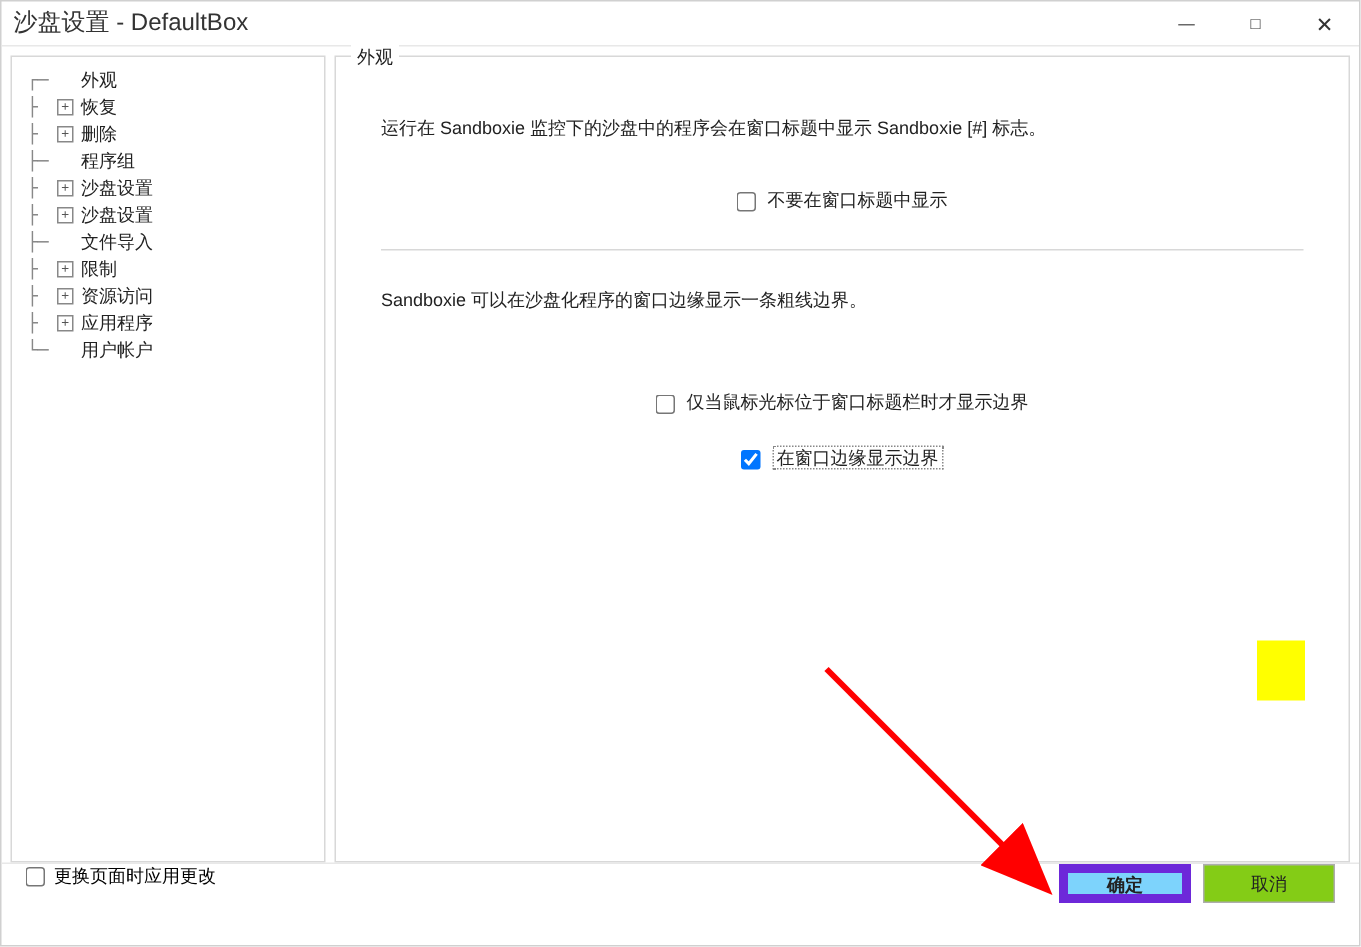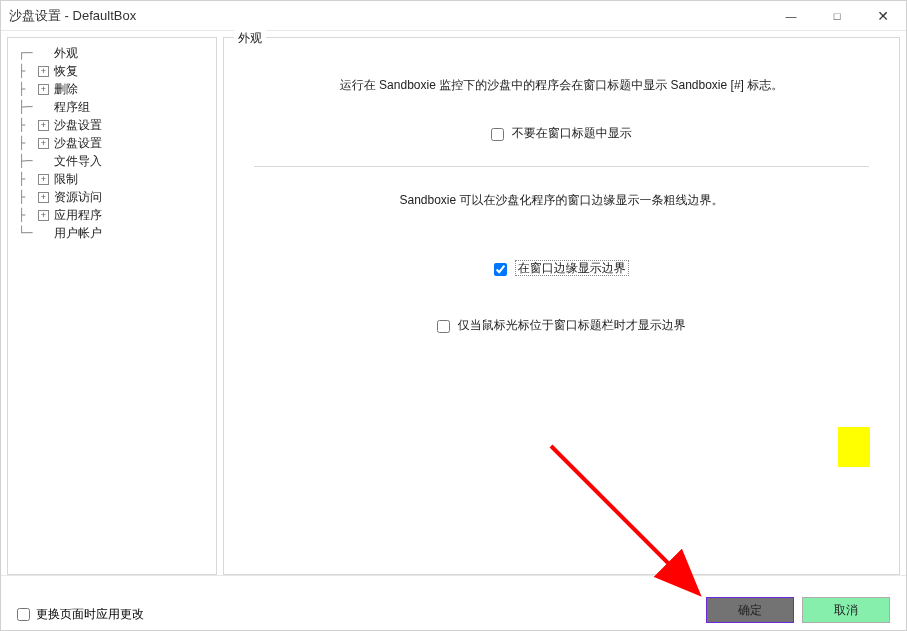--- a/index.html
+++ b/index.html
@@ -15,21 +15,21 @@
     }
     
     .titlebar {
       height: 30px;
       display: flex;
       align-items: center;
       padding: 0 0 0 8px;
       border-bottom: 1px solid #e8e8e8;
       color: #333;
     }
-    .titlebar .title { flex: 1; font-size: 13px; }
+    .titlebar .title { flex: 1; font-size: 16px; }
     .winbtns { display: flex; }
     .winbtn {
       width: 46px;
       height: 30px;
       display: flex;
       align-items: center;
       justify-content: center;
       color: #333;
       font-size: 11px;
     }
@@ -91,21 +91,20 @@
       top: -8px;
       left: 10px;
       background: #fff;
       padding: 0 4px;
       color: #222;
     }
     .desc {
       color: #222;
       margin: 18px 0 30px 0;
       line-height: 1.6;
-      text-align: center;
     }
     .checkbox-row {
       text-align: center;
       margin: 20px 0;
     }
     .checkbox-row label {
       color: #222;
     }
     .checkbox-row input[type="checkbox"] {
       margin-right: 4px;
@@ -117,44 +116,45 @@
       margin: 24px 0;
     }
     .dotted-focus {
       border: 1px dotted #888;
       padding: 0 2px;
     }
     
     .bottombar {
       height: 48px;
       display: flex;
-      align-items: flex-end;
+      align-items: flex-start;
       padding: 0 16px;
       border-top: 1px solid #e8e8e8;
       position: relative;
     }
     .bottombar .left {
       display: flex;
       align-items: center;
       flex: 1;
     }
     .bottombar .left input { margin-right: 6px; }
     .btn {
       width: 88px;
       height: 26px;
       border: 1px solid #adadad;
-      background: #86efac;
+      background: #84cc16;
       margin-left: 8px;
       font-size: 12px;
       color: #222;
       cursor: pointer;
     }
     .btn.primary {
-      border: 1px solid #6d28d9;
-      background: #737373;
+      border: 6px solid #6d28d9;
+      background: #7dd3fc;
+      font-weight: bold;
     }
     
     .annotation-arrow {
       position: absolute;
       pointer-events: none;
       z-index: 50;
     }
     .yellow-box {
       position: absolute;
       width: 32px;
@@ -251,31 +251,31 @@
         <label>
           <input type="checkbox" style="">
           <span>不要在窗口标题中显示</span>
         </label>
       </div>
 
       <hr class="hr">
 
       <div class="desc" style="margin-top:10px; margin-bottom:50px;">Sandboxie 可以在沙盘化程序的窗口边缘显示一条粗线边界。</div>
 
+      <div class="checkbox-row" style="margin-top:40px;">
+        <label>
+          <input type="checkbox" style="">
+          <span>仅当鼠标光标位于窗口标题栏时才显示边界</span>
+        </label>
+      </div>
+
       <div class="checkbox-row">
         <label>
           <input type="checkbox" checked="" style="">
           <span class="dotted-focus">在窗口边缘显示边界</span>
-        </label>
-      </div>
-
-      <div class="checkbox-row" style="margin-top:40px;">
-        <label>
-          <input type="checkbox" style="">
-          <span>仅当鼠标光标位于窗口标题栏时才显示边界</span>
         </label>
       </div>
     </div>
 
     <div class="yellow-box"></div>
   </div>
 </div>
 
 <div class="bottombar">
   <div class="left">

